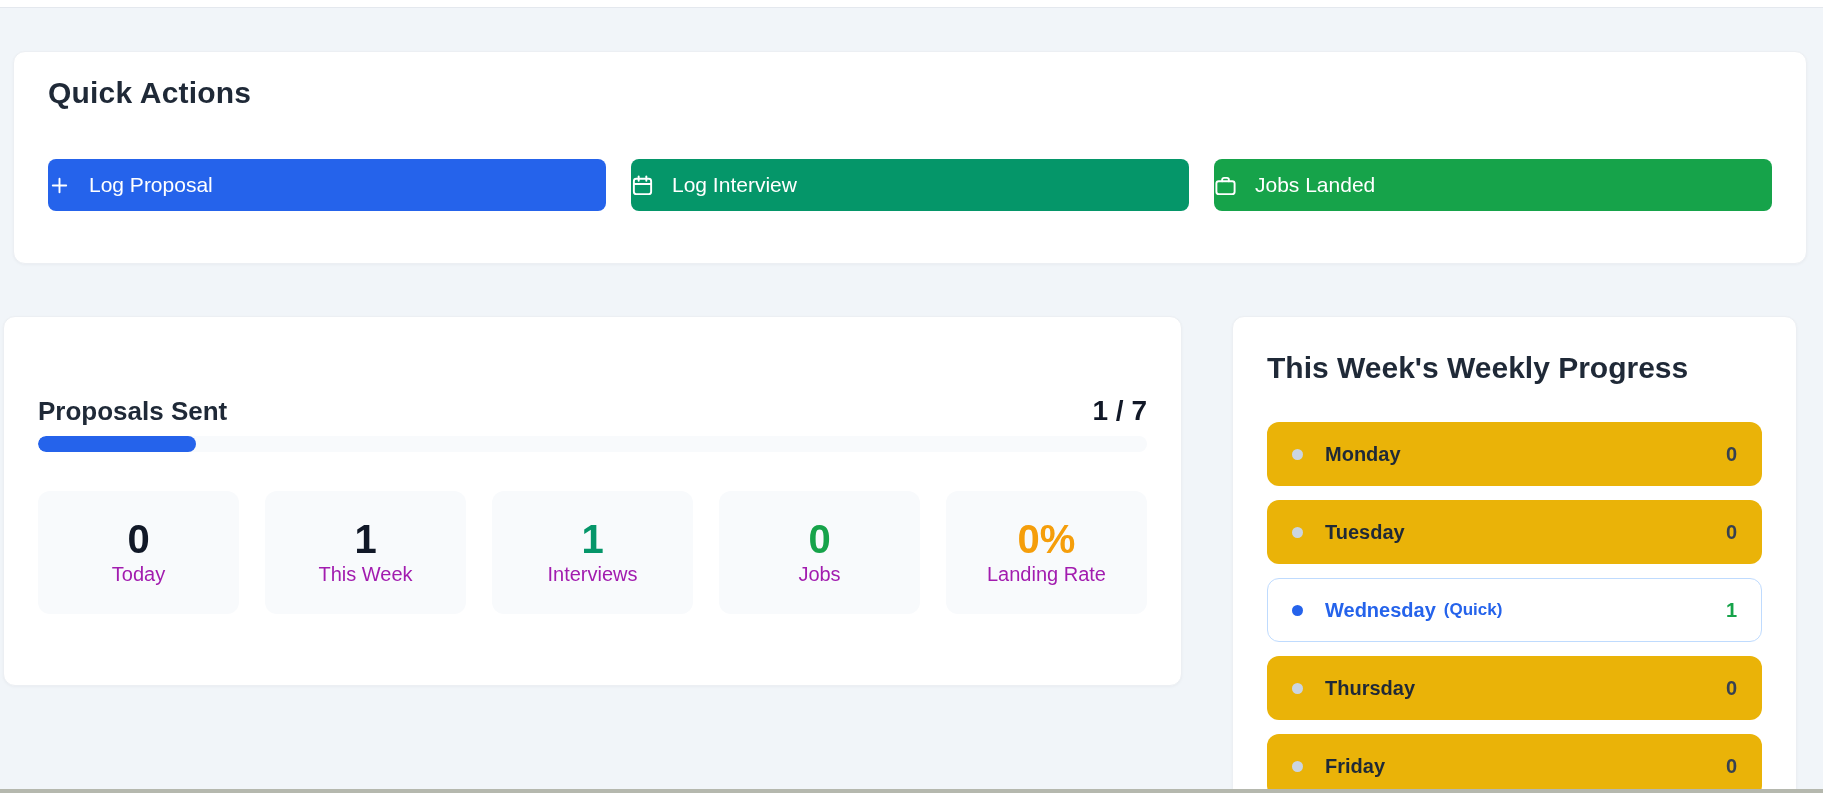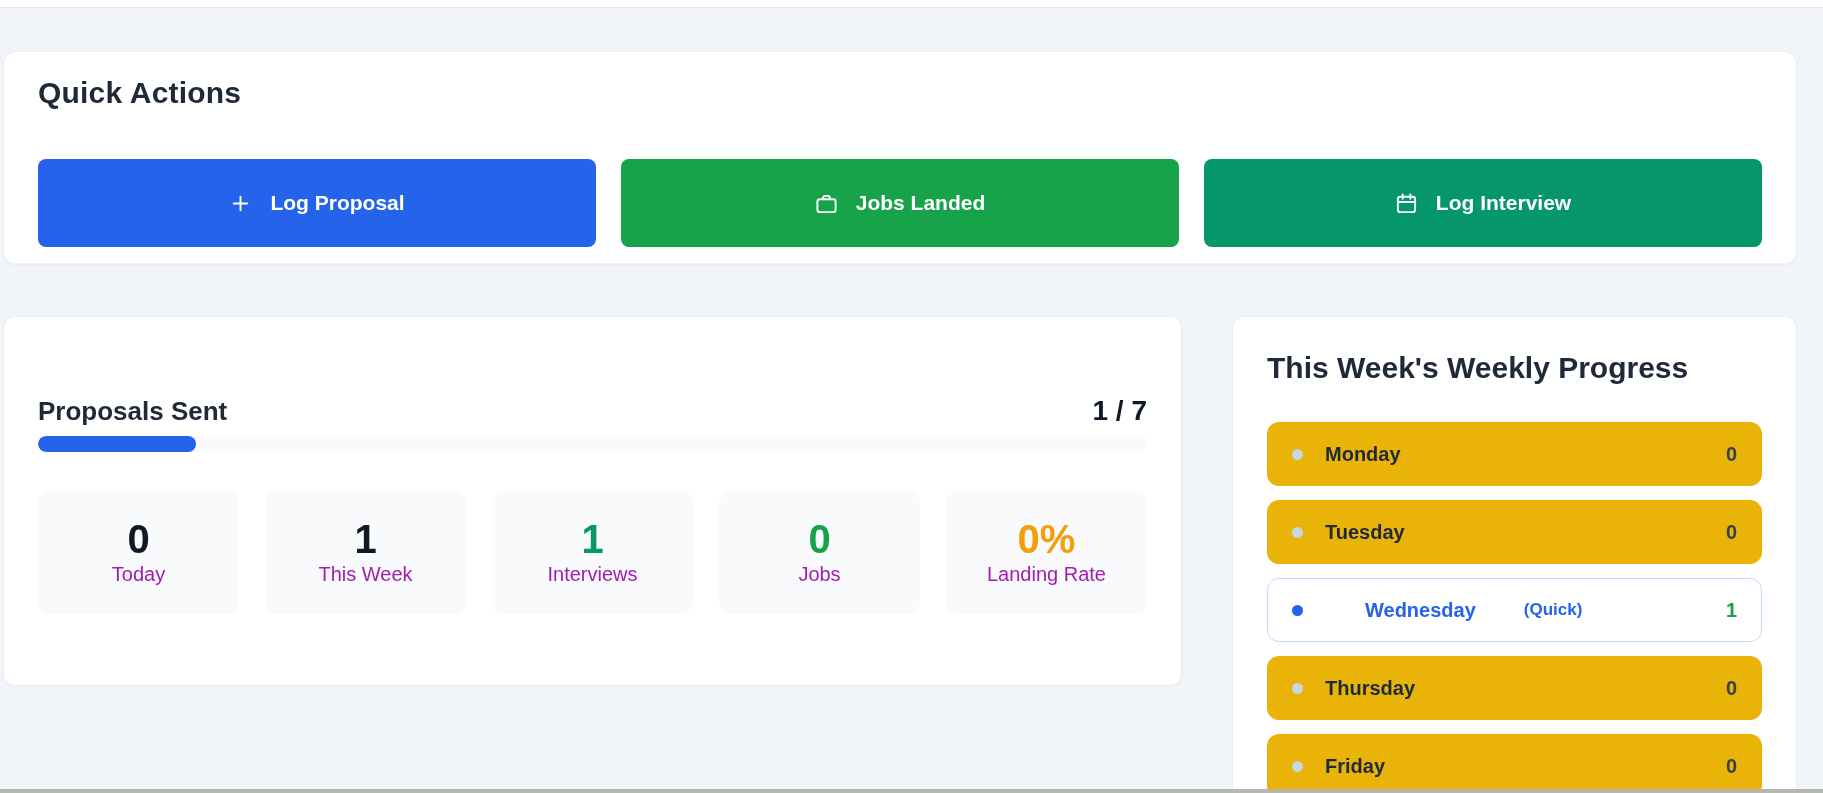--- a/index.html
+++ b/index.html
@@ -19,28 +19,28 @@
     background: #b5b8ae; z-index: 50;
   }
   .card {
     position: absolute;
     background: #ffffff;
     border: 1px solid #eceff3;
     border-radius: 12px;
     box-shadow: 0 1px 3px rgba(16,24,40,0.04);
   }
   
-  .qa-card { left: 3px; top: 51px; width: 1794px; height: 213px; padding: 24px 34px; }
+  .qa-card { left: 13px; top: 51px; width: 1794px; height: 213px; padding: 24px 34px; }
   .qa-title { font-size: 30px; font-weight: 700; color: #1f2937; letter-spacing: 0.2px; }
   .qa-buttons { display: flex; gap: 25px; margin-top: 49px; }
   .qa-btn {
-    flex: 1; height: 88px; border: none; border-radius: 8px;
-    display: flex; align-items: center; justify-content: center; gap: 18px;
+    flex: 1; height: 52px; border: none; border-radius: 8px;
+    display: flex; align-items: center; justify-content: flex-start; gap: 18px;
     color: #ffffff; font-family: "Liberation Sans", sans-serif;
-    font-size: 21px; font-weight: 700; cursor: pointer;
+    font-size: 21px; font-weight: 400; cursor: pointer;
   }
   .qa-btn svg { width: 23px; height: 23px; display: block; }
   
   .wp-card { left: 3px; top: 316px; width: 1179px; height: 370px; padding: 34px; }
   .wp-header { display: flex; justify-content: space-between; align-items: center; }
   .wp-title { font-size: 30px; font-weight: 700; color: #1f2937; }
   .wp-date { font-size: 20px; color: #64748b; }
   .wp-progress-row {
     display: flex; justify-content: space-between; align-items: flex-end; margin-top: 44px;
   }
@@ -64,21 +64,21 @@
   .dp-list { margin-top: 37px; }
   .day-row {
     height: 64px; border-radius: 12px; background: #eab308;
     border: 1px solid transparent;
     display: flex; align-items: center; padding: 0 24px; margin-bottom: 14px;
   }
   .day-dot { width: 11px; height: 11px; border-radius: 50%; background: #cbd5e1; flex: none; }
   .day-name { font-size: 20px; font-weight: 600; color: #1f2937; margin-left: 22px; }
   .day-today-label { font-size: 17px; font-weight: 600; color: #2563eb; margin-left: 8px; display: none; }
   .day-count { margin-left: auto; font-size: 20px; font-weight: 600; color: #374151; }
-  .day-row.today { background: #ffffff; border-color: #bfdbfe; gap: 40px; }
+  .day-row.today { background: #ffffff; border-color: #bfdbfe; }
   .day-row.today .day-dot { background: #2563eb; }
   .day-row.today .day-name { color: #2563eb; font-weight: 700; }
   .day-row.today .day-today-label { display: inline; }
   .day-row.today .day-count { color: #16a34a; font-weight: 700; }
 </style>
 </head>
 <body>
 
 <div class="top-strip"></div>
 
@@ -86,39 +86,39 @@
   <h2 class="qa-title">Quick Actions</h2>
   <div class="qa-buttons">
     <button class="qa-btn" style="background: rgb(37, 99, 235);">
       <span>
         <svg viewBox="0 0 24 24" fill="none" stroke="#ffffff" stroke-width="2" stroke-linecap="round">
           <path d="M12 5v14M5 12h14"></path>
         </svg>
       </span>
       <span>Log Proposal</span>
     </button>
-    <button class="qa-btn" style="background: rgb(22, 163, 74);">
-      <span>
-        <svg viewBox="0 0 24 24" fill="none" stroke="#ffffff" stroke-width="2" stroke-linecap="round" stroke-linejoin="round">
-          <rect x="2.5" y="7.5" width="19" height="13.5" rx="2.5"></rect>
-          <path d="M15.5 7.5V6a2 2 0 0 0-2-2h-3a2 2 0 0 0-2 2v1.5"></path>
-        </svg>
-      </span>
-      <span>Jobs Landed</span>
-    </button>
     <button class="qa-btn" style="background: rgb(5, 150, 105);">
       <span>
         <svg viewBox="0 0 24 24" fill="none" stroke="#ffffff" stroke-width="2" stroke-linecap="round" stroke-linejoin="round">
           <rect x="3" y="5" width="18" height="16" rx="2.5"></rect>
           <line x1="8" y1="2.5" x2="8" y2="7"></line>
           <line x1="16" y1="2.5" x2="16" y2="7"></line>
           <line x1="3" y1="10.5" x2="21" y2="10.5"></line>
         </svg>
       </span>
       <span>Log Interview</span>
+    </button>
+    <button class="qa-btn" style="background: rgb(22, 163, 74);">
+      <span>
+        <svg viewBox="0 0 24 24" fill="none" stroke="#ffffff" stroke-width="2" stroke-linecap="round" stroke-linejoin="round">
+          <rect x="2.5" y="7.5" width="19" height="13.5" rx="2.5"></rect>
+          <path d="M15.5 7.5V6a2 2 0 0 0-2-2h-3a2 2 0 0 0-2 2v1.5"></path>
+        </svg>
+      </span>
+      <span>Jobs Landed</span>
     </button>
   </div>
 </section>
 
 <section class="card wp-card">
   <div class="wp-progress-row">
     <span class="wp-progress-label">Proposals Sent</span>
     <span class="wp-progress-value">1 / 7</span>
   </div>
   <div class="wp-bar-track">

